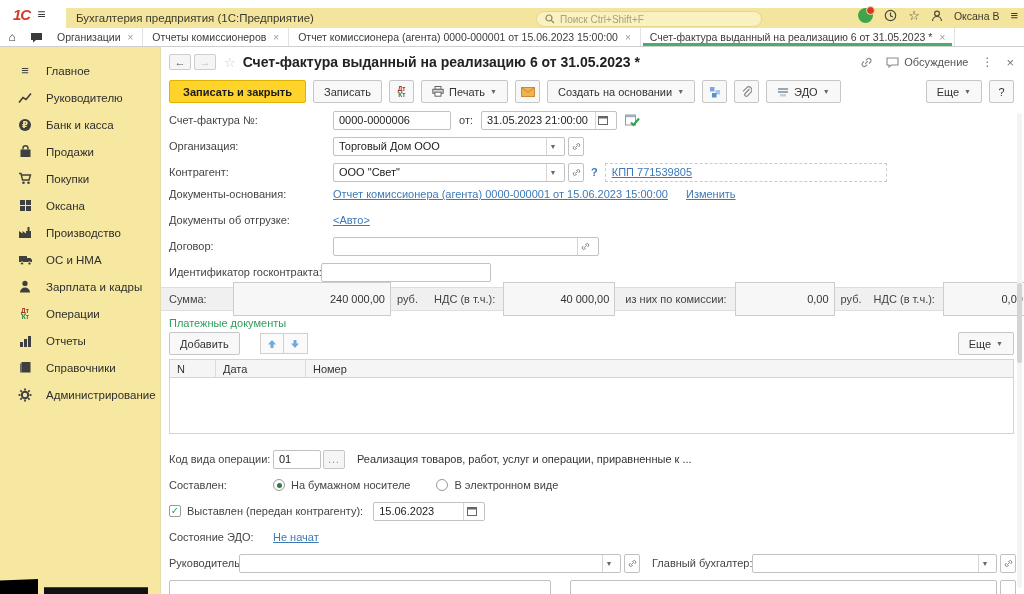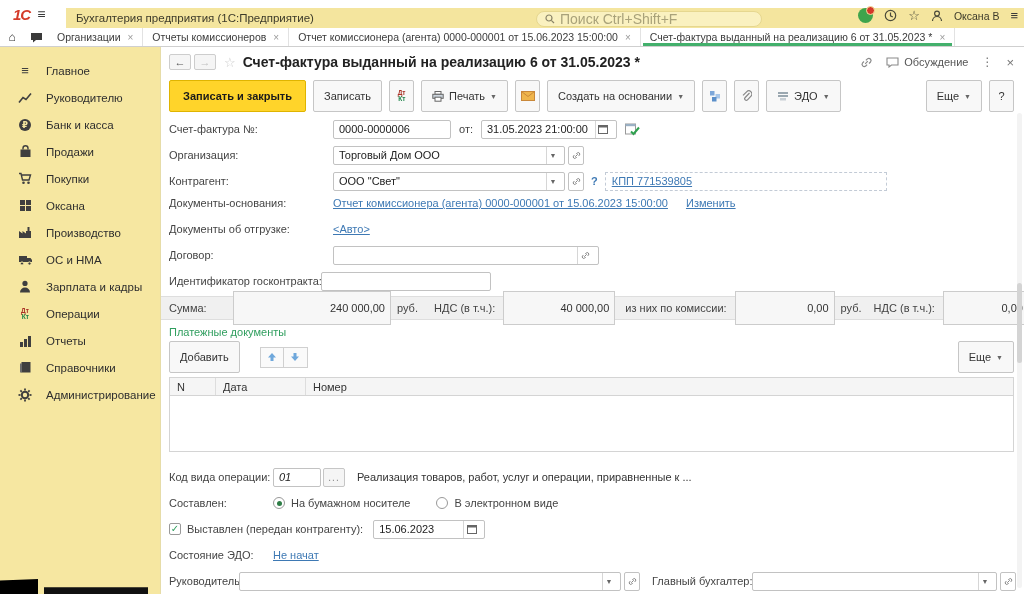--- a/index.html
+++ b/index.html
@@ -8,21 +8,21 @@
   .app { position:relative; width:1024px; height:594px; background:#fff; overflow:hidden; font-size:11px; color:#333; }
 
   
   .topbar { position:relative; height:28px; background:#f4e59e; }
   .topbar .white-strip { position:absolute; top:0; left:0; right:0; height:8px; background:#fff; }
   .logo-area { position:absolute; left:0; top:0; width:66px; height:28px; background:#fff; display:flex; align-items:center; gap:7px; padding-left:13px; z-index:2; }
   .logo-1c { color:#d43b2a; font-weight:bold; font-style:italic; font-size:15px; letter-spacing:-1px; }
   .burger { color:#3a3a3a; font-size:14px; line-height:1; }
   .app-title { position:absolute; left:76px; top:12px; font-size:11.5px; color:#3c3a2a; z-index:1; }
   .searchbox { position:absolute; left:536px; top:11px; width:226px; height:16px; background:#faf1c0; border:1px solid #e6d78f; border-radius:9px; display:flex; align-items:center; gap:5px; padding:0 8px; z-index:1; }
-  .searchbox input { border:none; background:transparent; outline:none; font-size:14px; color:#6e6a4a; width:100%; font-family:inherit; }
+  .searchbox input { border:none; background:transparent; outline:none; font-size:10px; color:#6e6a4a; width:100%; font-family:inherit; }
   .searchbox input::placeholder { color:#a9a27a; }
   .top-icons { position:absolute; right:6px; top:8px; display:flex; align-items:center; gap:11px; z-index:1; }
   .notif { width:15px; height:15px; border-radius:50%; background:#3fa44c; position:relative; }
   .notif::after { content:""; position:absolute; right:-2px; top:-2px; width:7px; height:7px; border-radius:50%; background:#d4372a; border:1px solid #f4e59e; }
   .username { font-size:10.5px; color:#3c3a2a; }
   .sysmenu { color:#3a3a3a; font-size:13px; }
 
   
   .tabbar { height:19px; background:#fff; border-bottom:1px solid #cfcfcf; display:flex; align-items:stretch; font-size:10.5px; color:#3b3b3b; }
   .tab-icon-btn { width:24px; display:flex; align-items:center; justify-content:center; color:#2e2e2e; font-size:12px; }
@@ -47,21 +47,21 @@
   .nav-btn.disabled { color:#c0c0c0; }
   .fav-star { color:#cccccc; font-size:13px; margin:0 7px 0 5px; }
   .doc-title { font-size:14px; font-weight:bold; color:#222; white-space:nowrap; }
   .doc-head-right { margin-left:auto; display:flex; align-items:center; gap:13px; color:#777; }
   .discuss { display:flex; align-items:center; gap:5px; font-size:11px; color:#555; }
   .kebab { font-size:12px; color:#777; }
   .close-x { font-size:13px; color:#777; }
 
   
   .toolbar { display:flex; align-items:center; gap:7px; padding:3px 10px 6px 8px; }
-  .btn { height:32px; border:1px solid #c6c6c6; border-radius:2px; background:#f8f8f8; padding:0 10px; font-size:11px; color:#333; display:inline-flex; align-items:center; justify-content:center; gap:5px; white-space:nowrap; }
+  .btn { height:23px; border:1px solid #c6c6c6; border-radius:2px; background:#f8f8f8; padding:0 10px; font-size:11px; color:#333; display:inline-flex; align-items:center; justify-content:center; gap:5px; white-space:nowrap; }
   .btn-primary { background:#ffd42a; border-color:#dfb400; font-weight:bold; color:#1a1a1a; padding:0 13px; }
   .btn-ico { width:25px; padding:0; }
   .caret { font-size:7px; color:#666; }
   .tool-spacer { flex:1; }
 
   
   .row { display:flex; align-items:center; height:22px; margin:0 8px 4px 8px; }
   .lbl { color:#444; flex-shrink:0; white-space:nowrap; }
   .w-top { width:164px; } .w-mid { width:104px; } .w-bot { width:70px; }
   .fld { height:19px; border:1px solid #c2c2c2; border-radius:2px; background:#fff; display:flex; align-items:center; padding:0 5px; color:#222; overflow:hidden; white-space:nowrap; }
@@ -518,21 +518,21 @@
           <span class="c c-n">N</span>
           <span class="c c-date">Дата</span>
           <span class="c c-num">Номер</span>
         </div>
         <div class="tbl-body"></div>
       </div>
 
       <div class="details">
         <div class="row">
           <span class="lbl w-mid">Код вида операции:</span>
-          <div class="fld" style="width:48px;font-style:italic;">
+          <div class="fld" style="width:48px;">
               <span>01</span>
             </div>
           <span class="dots-btn">...</span>
           <span class="op-desc">Реализация товаров, работ, услуг и операции, приравненные к ...</span>
         </div>
         <div class="row">
           <span class="lbl w-mid">Составлен:</span>
           <span class="rb sel"></span>
           <span class="lbl">На бумажном носителе</span>
           <span class="rb" style="margin-left:26px;"></span>

